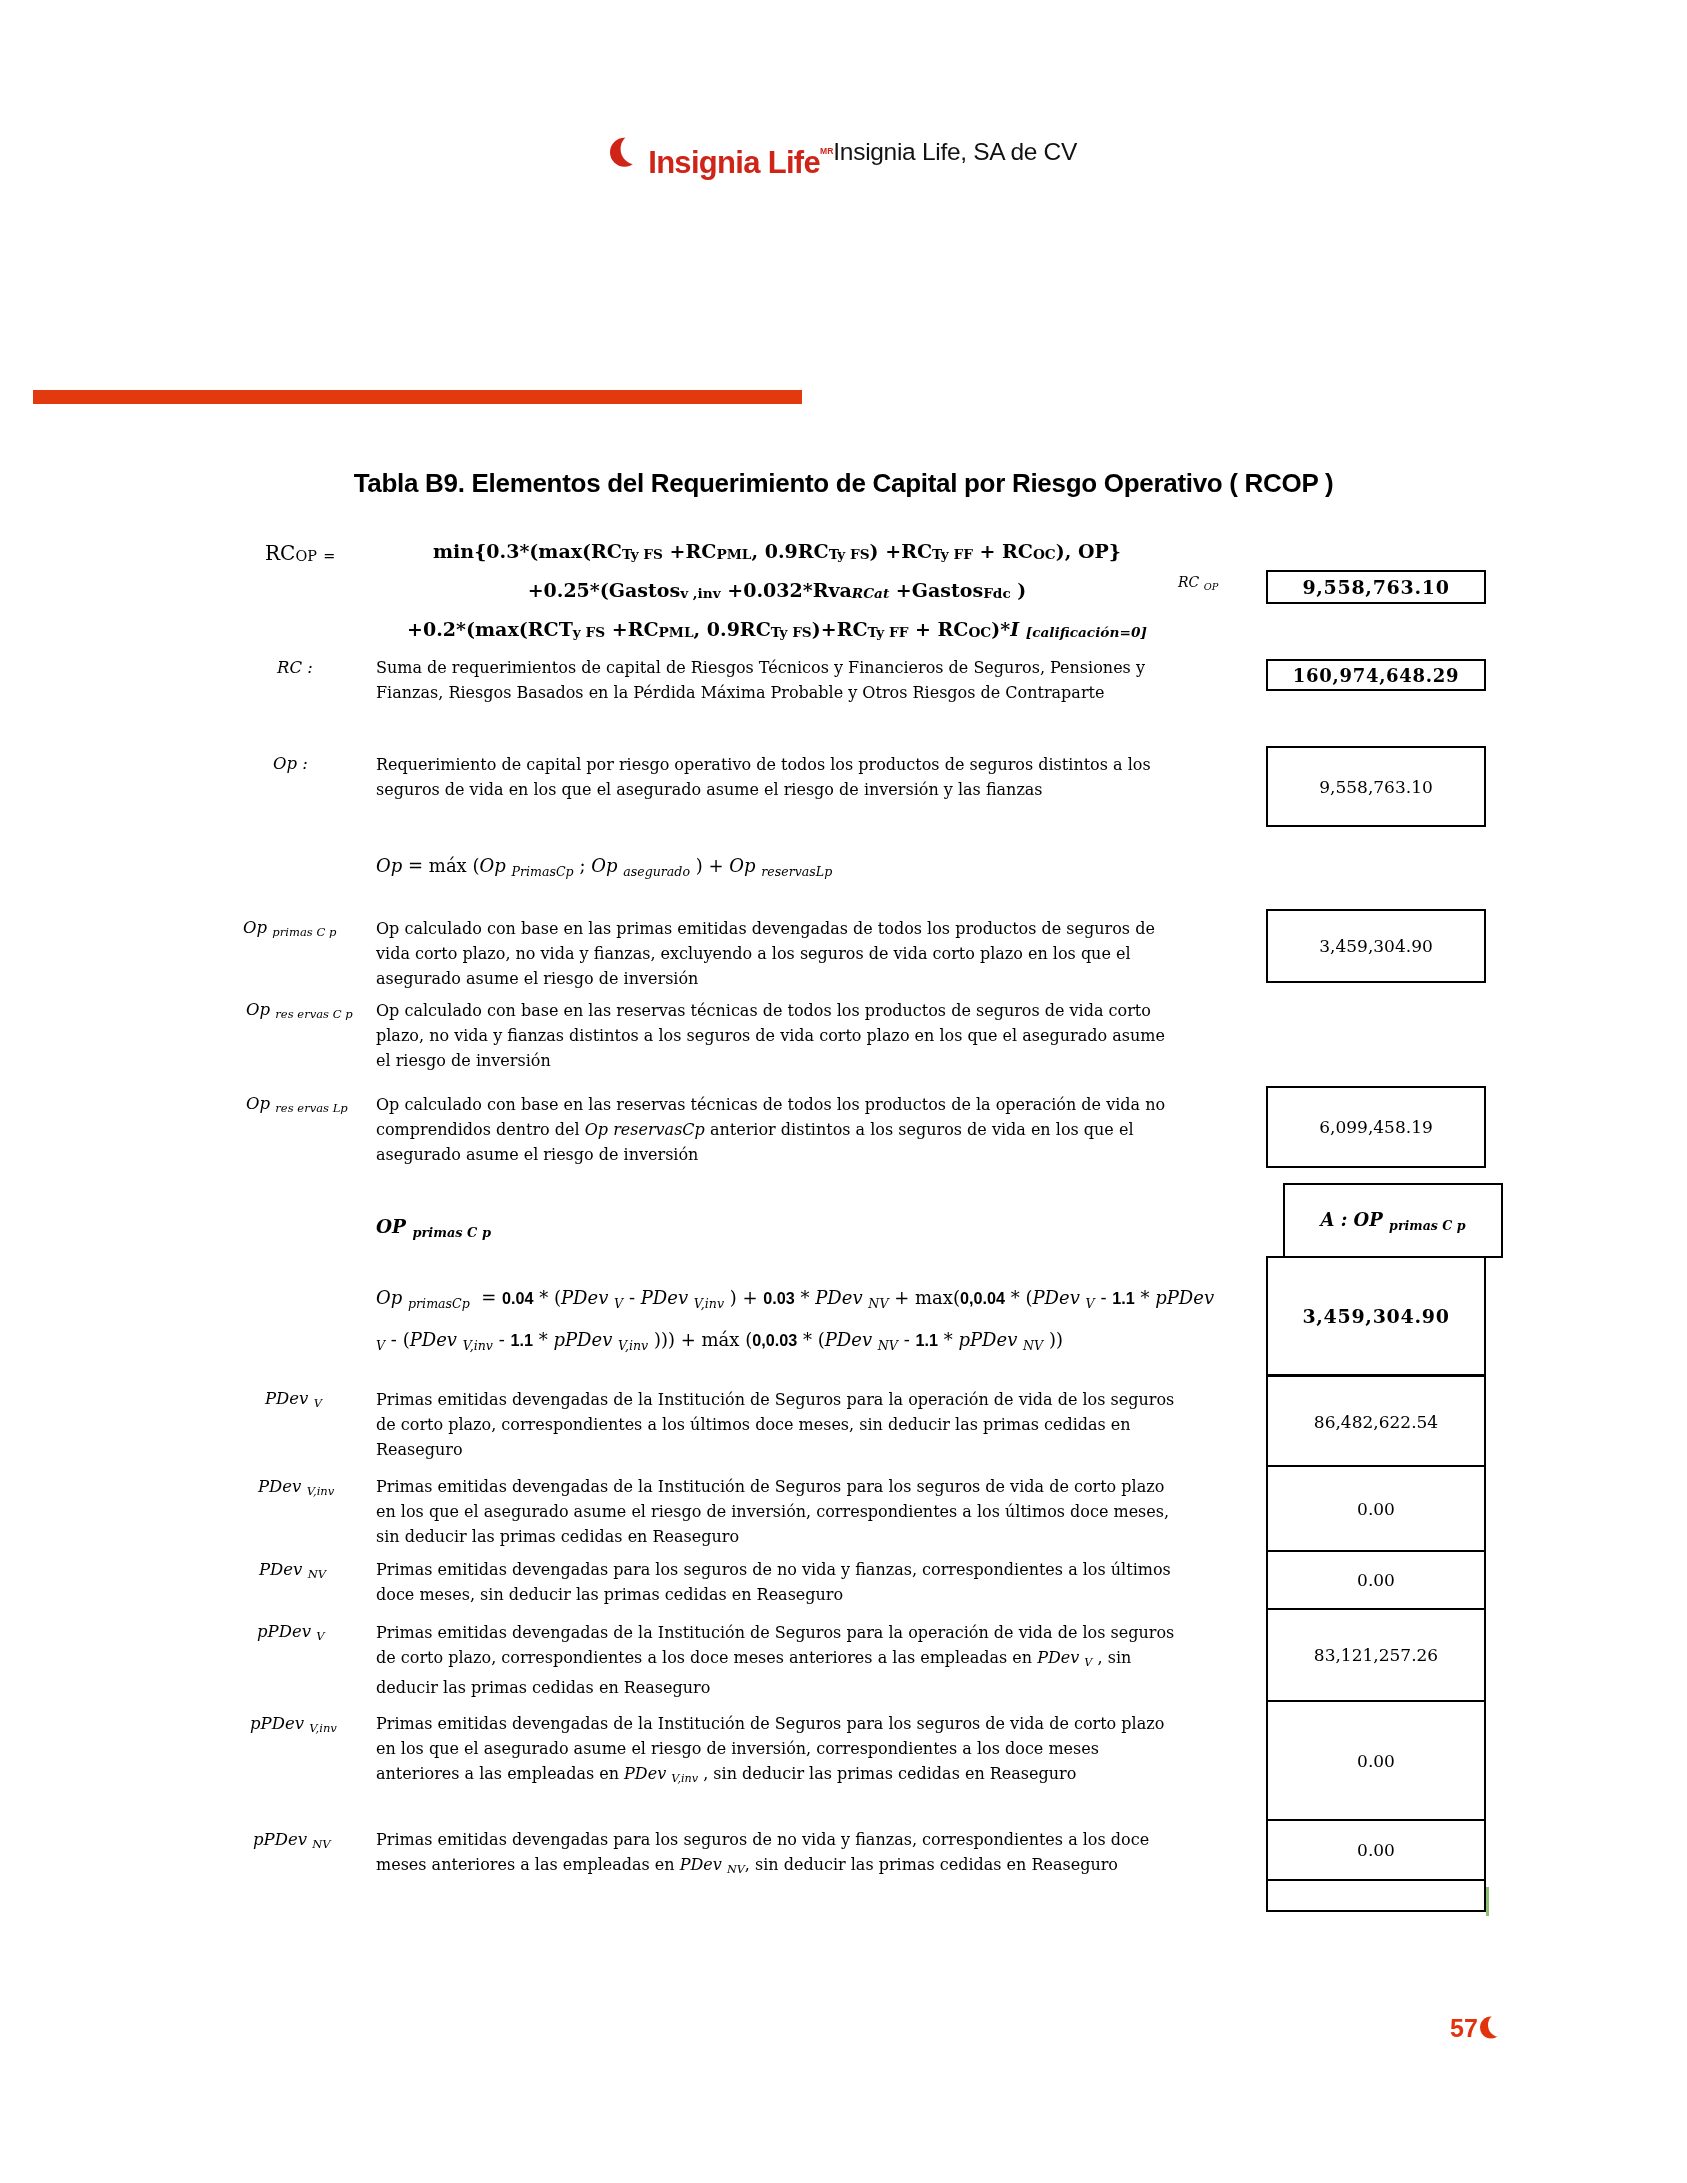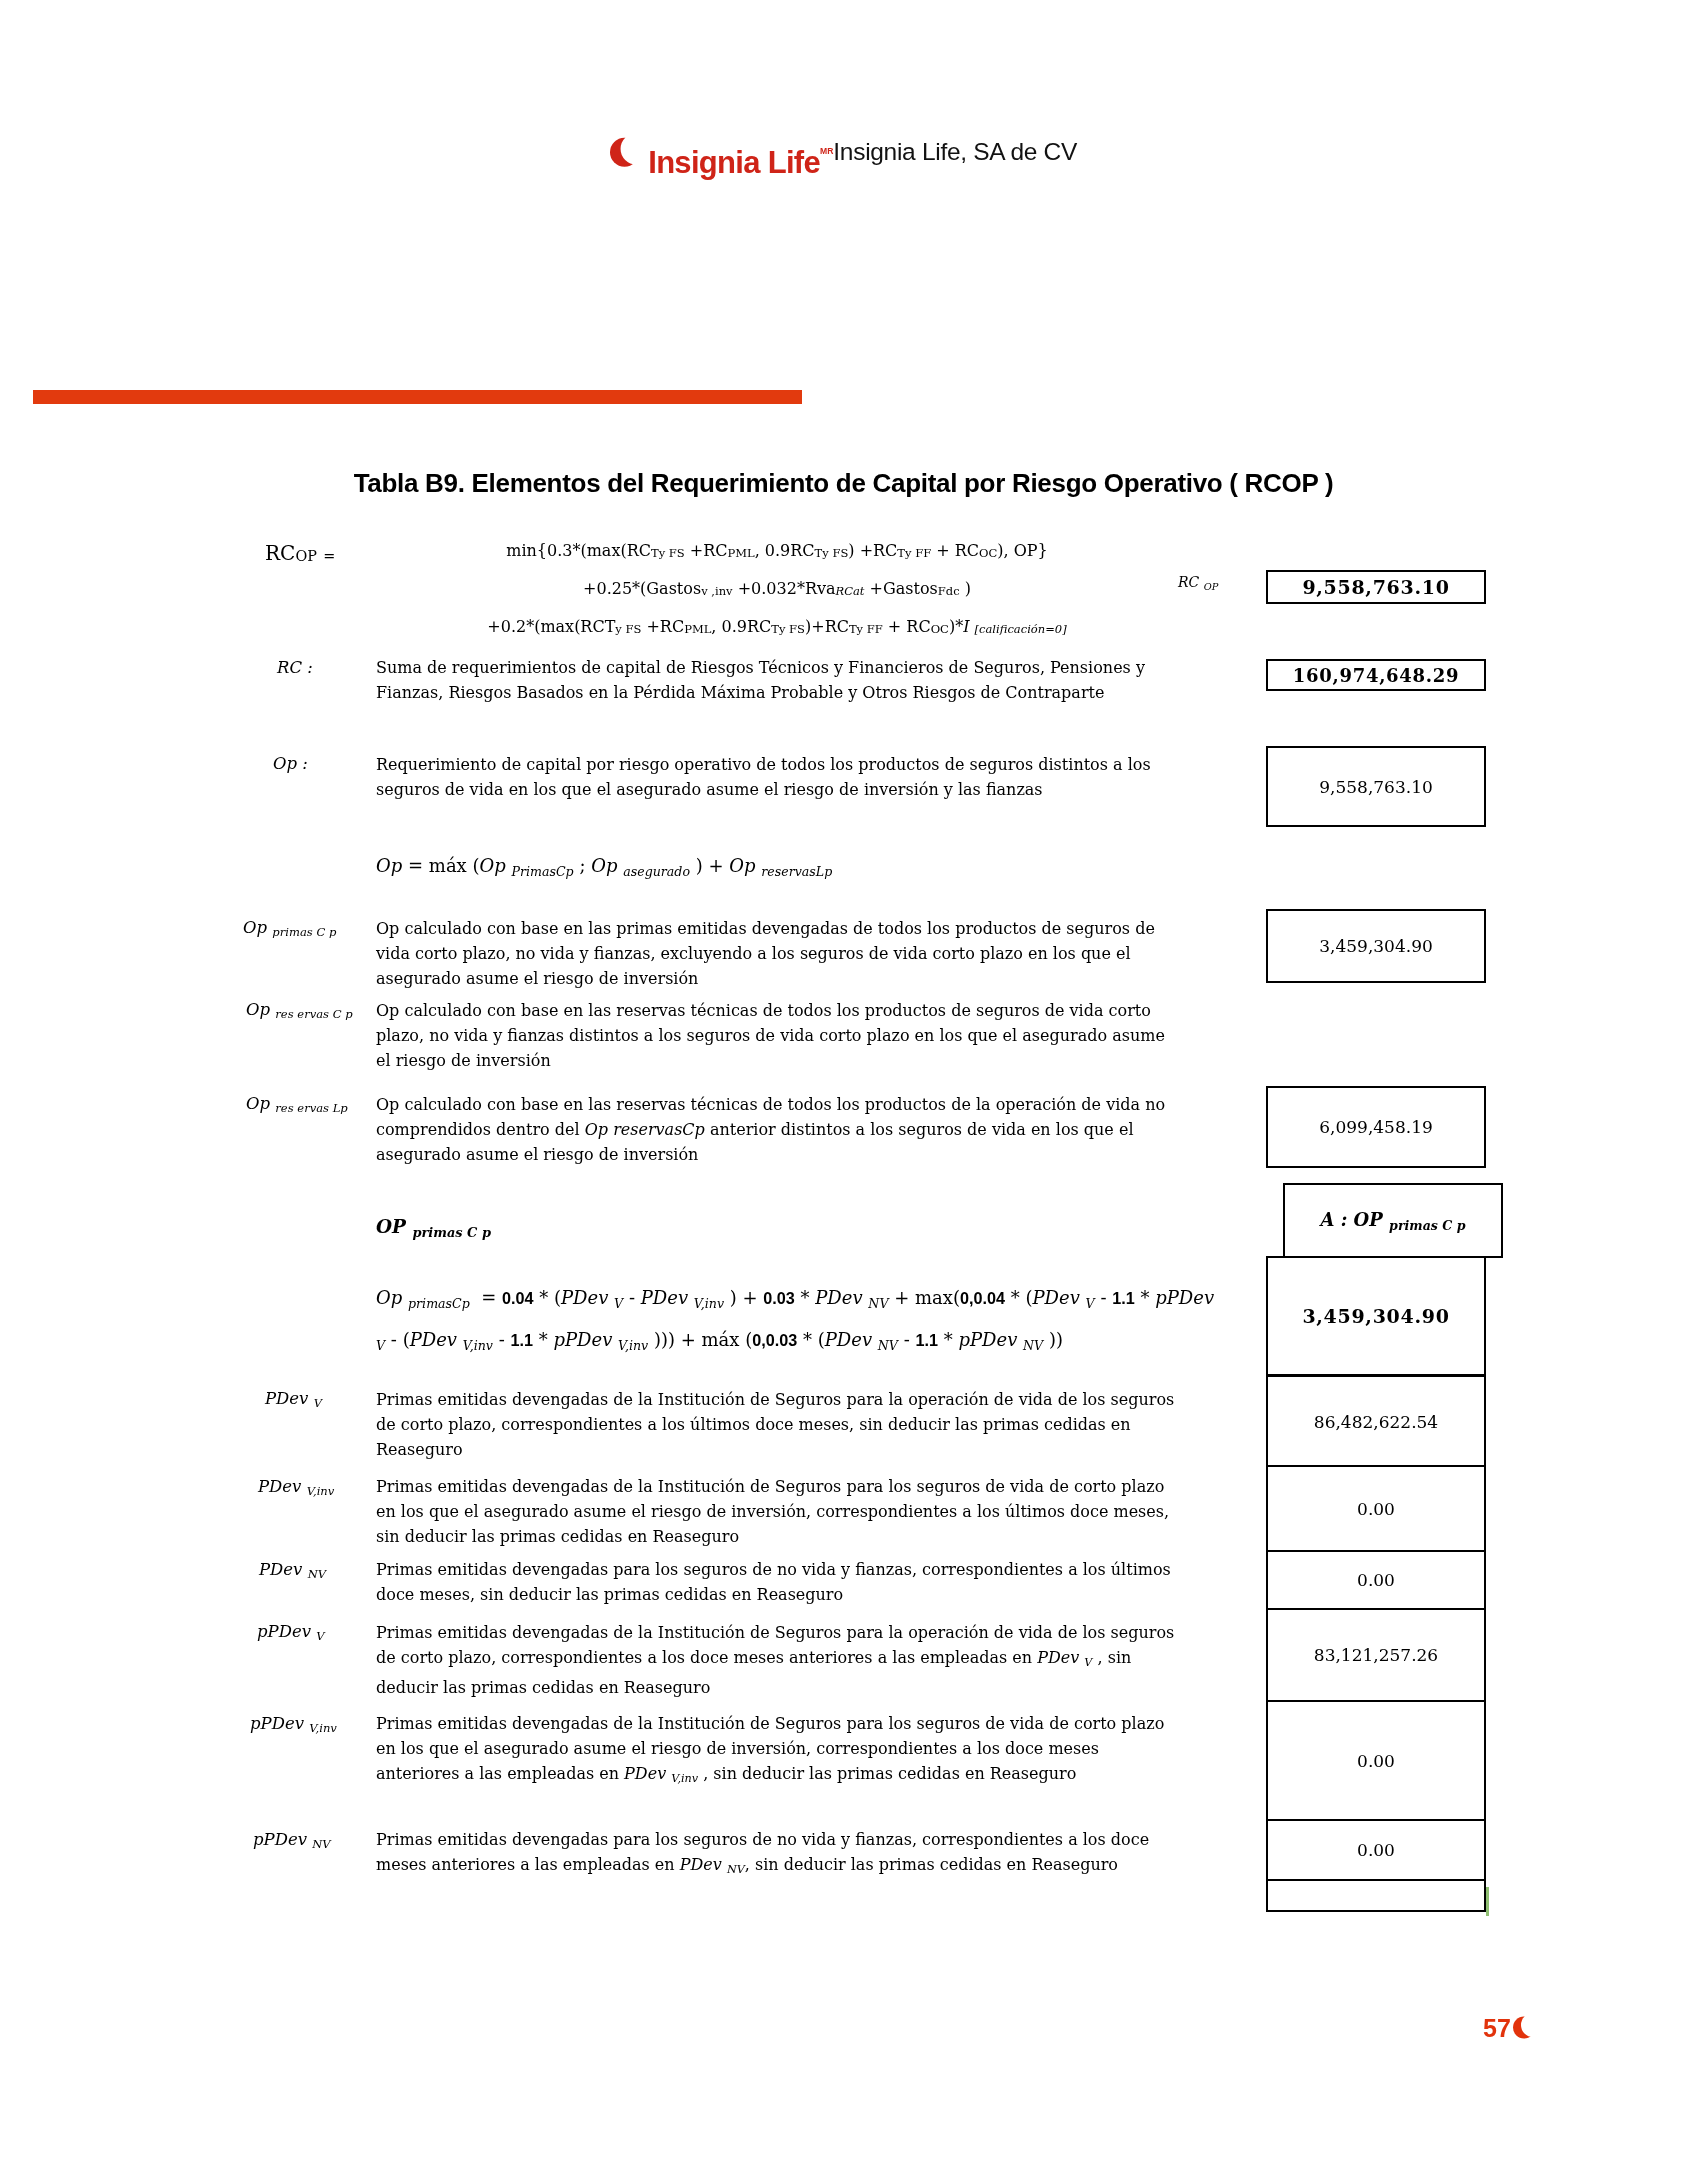--- a/index.html
+++ b/index.html
@@ -20,43 +20,43 @@
            line-height:41px;letter-spacing:-0.3px;}
 
   .redbar{left:33px;top:390px;width:769px;height:14px;background:#e23a0e;}
 
   .title{left:22px;top:468px;width:1643px;text-align:center;
          font-family:"Liberation Sans",sans-serif;font-weight:700;font-size:26px;
          letter-spacing:-0.3px;}
 
   
   .f-label{left:265px;top:541px;font-size:20px;}
-  .f-lines{left:370px;top:533px;width:814px;font-size:16px;line-height:36px;
-           text-align:center;}
+  .f-lines{left:370px;top:533px;width:814px;font-size:19px;line-height:36px;
+           text-align:center;font-weight:bold;}
   .f-result-label{left:1178px;top:574px;font-size:14px;font-style:italic;}
 
   
   .ss{font-size:0.72em;vertical-align:-0.08em;}
   .sb{font-size:0.70em;vertical-align:-0.28em;}
   .sf{font-family:"Liberation Sans",sans-serif;font-weight:700;font-size:0.9em;}
 
   
   .lbl{font-style:italic;font-size:16.5px;white-space:nowrap;}
   .desc{width:804px;font-size:16px;line-height:25px;text-align:left;}
   .fm{font-size:18px;}
   .vbox{border:2px solid #000;display:flex;align-items:center;justify-content:center;
         font-size:17px;background:#fff;box-sizing:border-box;width:220px;left:1266px;}
   .vbox.bold{font-weight:700;font-size:19px;letter-spacing:0.7px;}
   .vbox.hdrbox{font-size:18px;}
 
   .greenline{left:1486px;top:1887px;width:2.6px;height:29px;background:#8fbf72;}
 
   
   .footer{left:1450px;top:2011px;display:flex;align-items:center;gap:2.6px;
-          color:#e2330c;margin-left:33px;}
+          color:#e2330c;}
   .pageno{font-family:"Liberation Sans",sans-serif;font-weight:700;font-size:25px;
           color:#e2330c;line-height:34px;}
 </style>
 </head>
 <body>
 
 <div id="page">
 
   <div class="abs hdr">
     <div class="logo">

